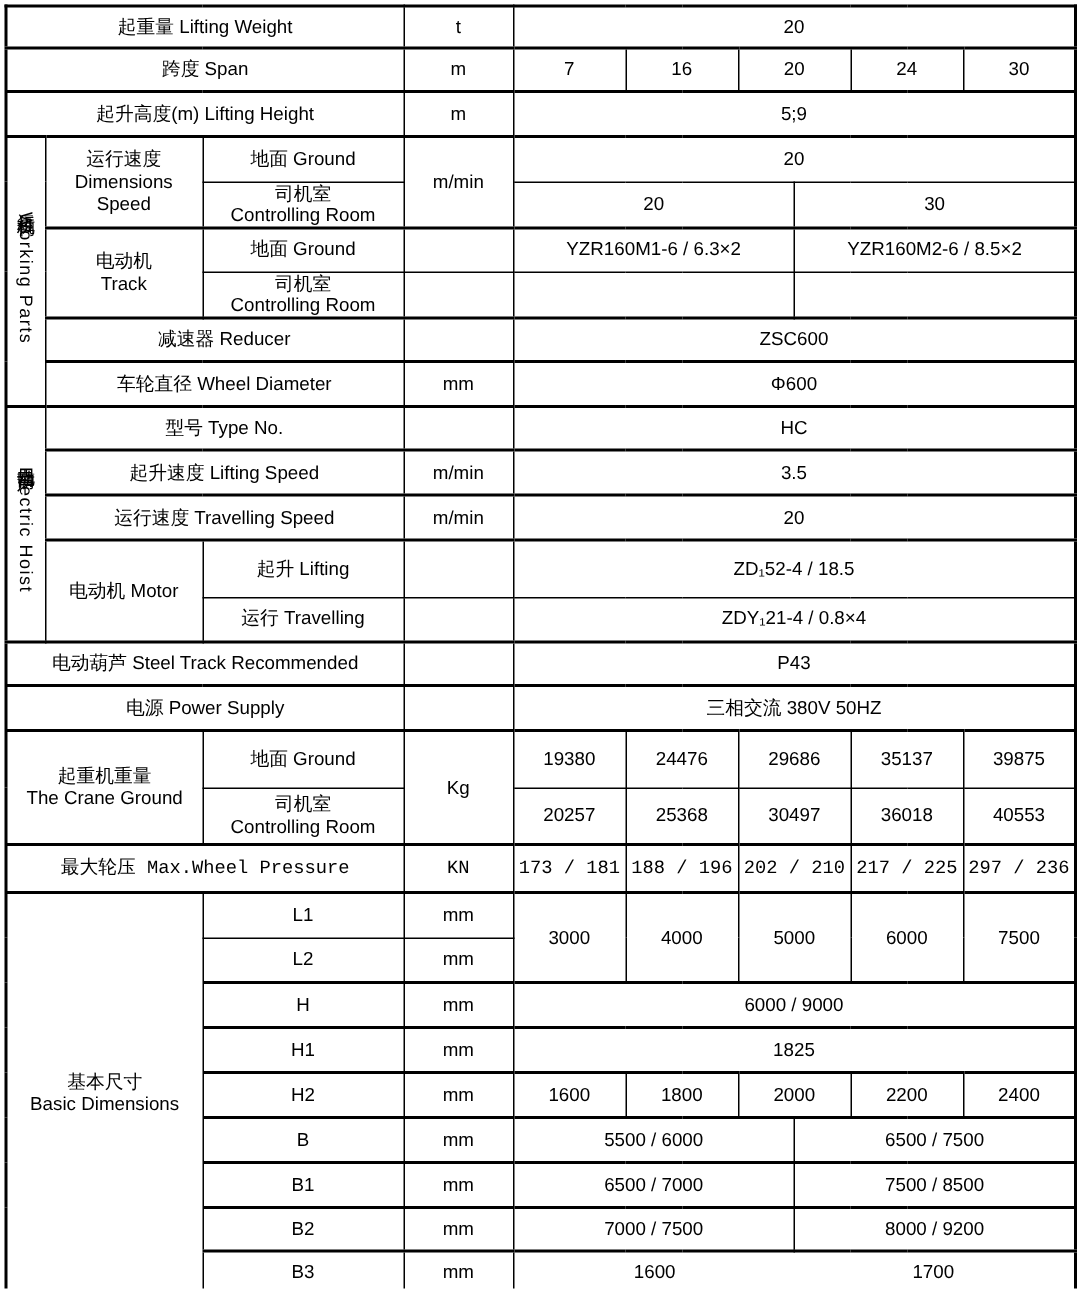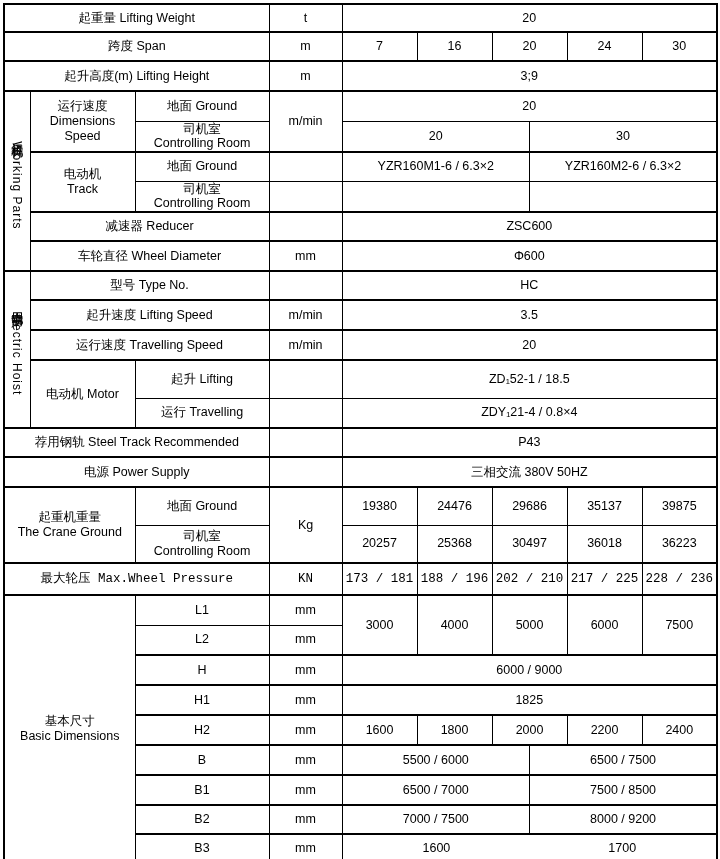--- a/index.html
+++ b/index.html
@@ -83,21 +83,21 @@
     <td colspan="2">7</td>
     <td colspan="2">16</td>
     <td colspan="2">20</td>
     <td colspan="2">24</td>
     <td colspan="2">30</td>
   </tr>
 
   <tr class="h30 t2">
     <td colspan="3">起升高度(m) Lifting Height</td>
     <td>m</td>
-    <td colspan="10">3;9</td>
+    <td colspan="10">5;9</td>
   </tr>
 
   <tr class="h30 t2">
     <td rowspan="6" class="vert">
       <div class="vtext">运行机构 Working Parts</div>
     </td>
     <td rowspan="2">
       <span class="ln">运行速度</span>
       <span class="ln">Dimensions</span>
       <span class="ln">Speed</span>
@@ -117,21 +117,21 @@
   </tr>
 
   <tr class="h29 t2">
     <td rowspan="2">
       <span class="ln">电动机</span>
       <span class="ln">Track</span>
     </td>
     <td>地面 Ground</td>
     <td></td>
     <td colspan="5">YZR160M1-6 / 6.3×2</td>
-    <td colspan="5">YZR160M2-6 / 6.3×2</td>
+    <td colspan="5">YZR160M2-6 / 8.5×2</td>
   </tr>
 
   <tr class="h30">
     <td>
       <span class="ln">司机室</span>
       <span class="ln">Controlling Room</span>
     </td>
     <td></td>
     <td colspan="5"></td>
     <td colspan="5"></td>
@@ -167,31 +167,31 @@
   <tr class="h30 t2">
     <td colspan="2">运行速度 Travelling Speed</td>
     <td>m/min</td>
     <td colspan="10">20</td>
   </tr>
 
   <tr class="h38 t2">
     <td rowspan="2">电动机 Motor</td>
     <td>起升 Lifting</td>
     <td></td>
-    <td colspan="10">ZD₁52-1 / 18.5</td>
+    <td colspan="10">ZD₁52-4 / 18.5</td>
   </tr>
 
   <tr class="h30">
     <td>运行 Travelling</td>
     <td></td>
     <td colspan="10">ZDY₁21-4 / 0.8×4</td>
   </tr>
 
   <tr class="h29 t2">
-    <td colspan="3">荐用钢轨 Steel Track Recommended</td>
+    <td colspan="3">电动葫芦 Steel Track Recommended</td>
     <td></td>
     <td colspan="10">P43</td>
   </tr>
 
   <tr class="h30 t2">
     <td colspan="3">电源 Power Supply</td>
     <td></td>
     <td colspan="10">三相交流 380V 50HZ</td>
   </tr>
 
@@ -211,31 +211,31 @@
 
   <tr class="h38">
     <td>
       <span class="ln">司机室</span>
       <span class="ln">Controlling Room</span>
     </td>
     <td colspan="2">20257</td>
     <td colspan="2">25368</td>
     <td colspan="2">30497</td>
     <td colspan="2">36018</td>
-    <td colspan="2">36223</td>
+    <td colspan="2">40553</td>
   </tr>
 
   <tr class="h32 t2">
     <td colspan="3">最大轮压 Max.Wheel Pressure</td>
     <td>KN</td>
     <td colspan="2">173 / 181</td>
     <td colspan="2">188 / 196</td>
     <td colspan="2">202 / 210</td>
     <td colspan="2">217 / 225</td>
-    <td colspan="2">228 / 236</td>
+    <td colspan="2">297 / 236</td>
   </tr>
 
   <tr class="h30 t2">
     <td colspan="2" rowspan="9">
       <span class="ln">基本尺寸</span>
       <span class="ln">Basic Dimensions</span>
     </td>
     <td>L1</td>
     <td>mm</td>
     <td colspan="2" rowspan="2">3000</td>

